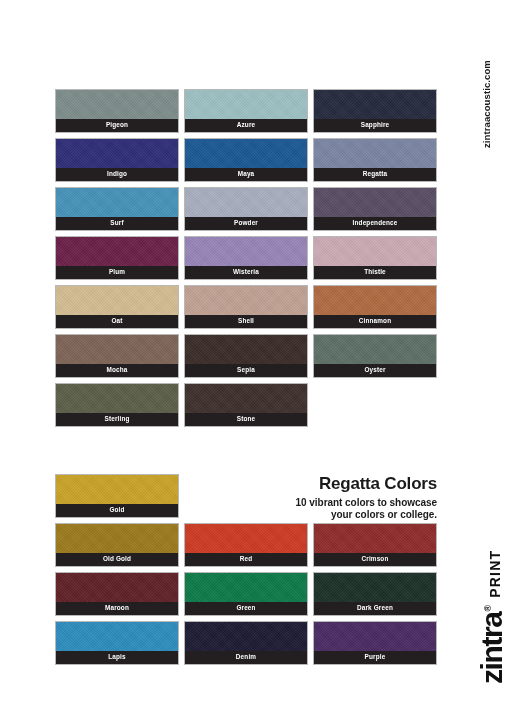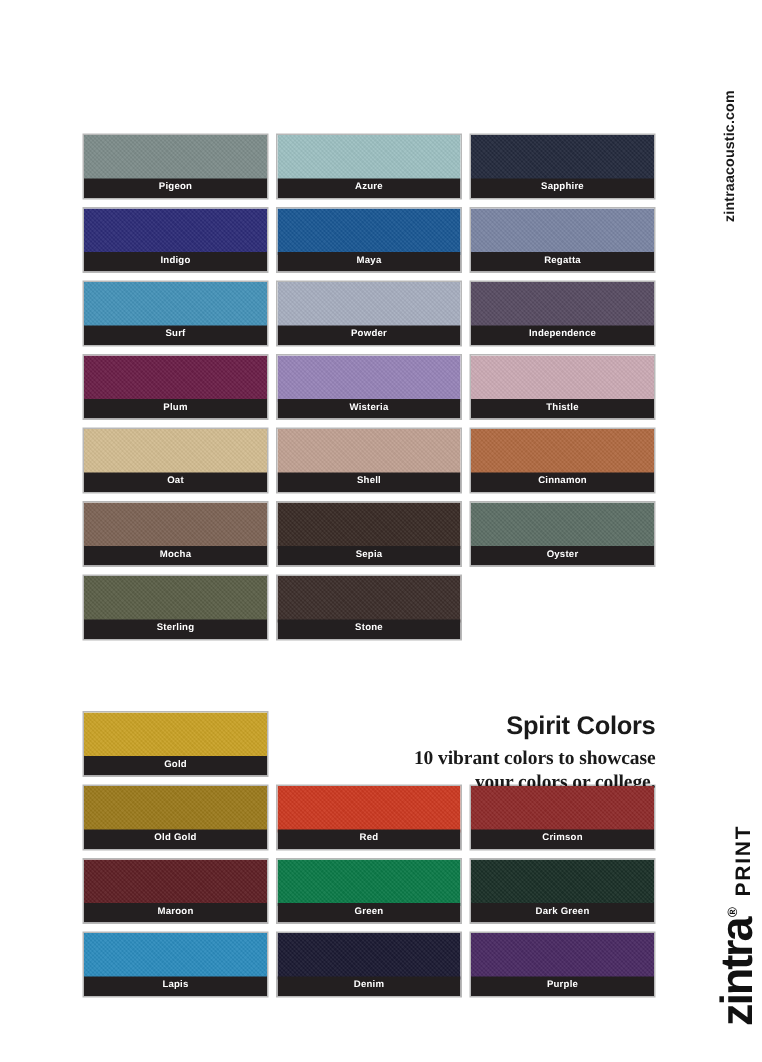--- a/index.html
+++ b/index.html
@@ -128,26 +128,25 @@
   }
   #spirit-title {
     font-size: 17px;
     font-weight: 700;
     color: #1a1a1a;
     letter-spacing: -0.2px;
     line-height: 1.1;
     margin-bottom: 3px;
   }
   #spirit-sub {
-    font-size: 13px;
+    font-size: 10px;
     font-weight: 700;
     color: #1a1a1a;
     line-height: 1.25;
     letter-spacing: -0.05px;
-    font-family: Liberation Serif, serif;
   }
 </style>
 </head>
 <body>
 
 <div id="page">
 
   <div class="vtext" id="site-url">zintraacoustic.com</div>
 
   <div class="vtext" id="brand-logo">
@@ -248,21 +247,21 @@
         </div>
         <div class="swatch">
           <div class="swatch-color" style="background: rgb(61, 47, 44);"></div>
           <div class="swatch-label">Stone</div>
         </div>
         <div class="swatch empty"></div>
       </div>
     </div>
 
   <div id="spirit-heading">
-    <div id="spirit-title">Spirit Colors</div>
+    <div id="spirit-title">Regatta Colors</div>
     <div id="spirit-sub">
       <span>10 vibrant colors to showcase</span><br>
       <span>your colors or college.</span>
     </div>
   </div>
 
   <div class="grid" id="grid-spirit">
       <div class="grid-row">
         <div class="swatch">
           <div class="swatch-color" style="background: rgb(201, 162, 39);"></div>

